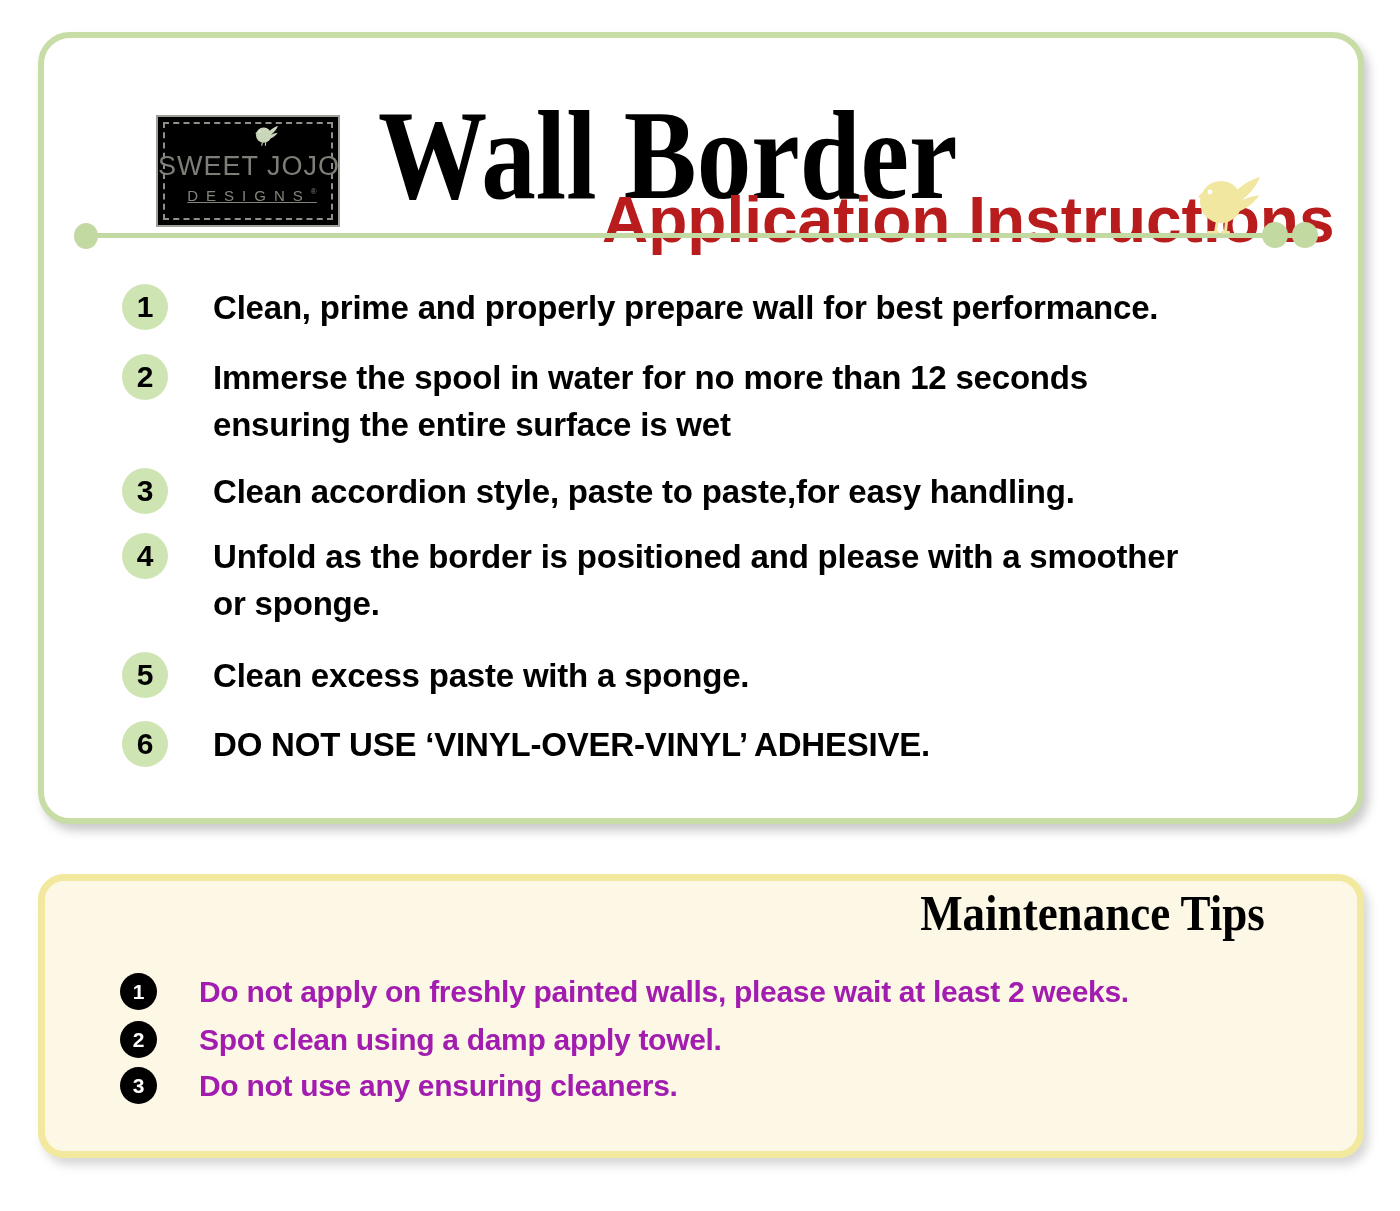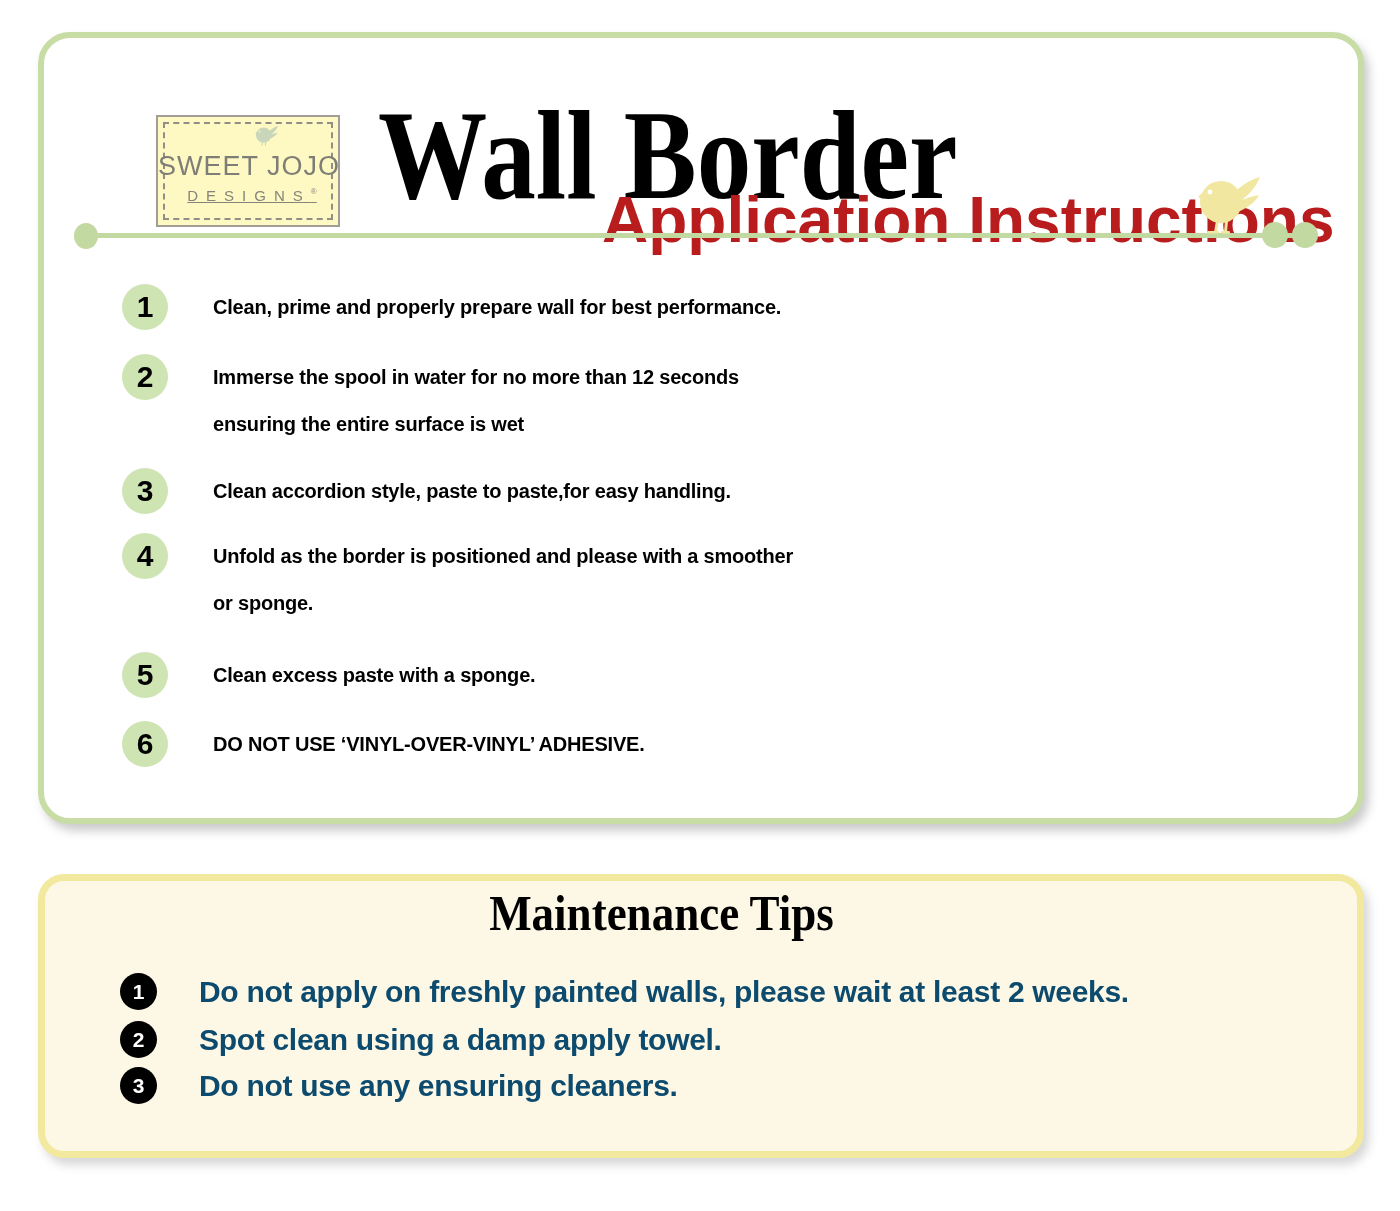--- a/index.html
+++ b/index.html
@@ -6,21 +6,21 @@
   .page{position:relative;width:1400px;height:1211px;background:#ffffff;overflow:hidden;
         font-family:"Liberation Sans",sans-serif;}
 
   
   .card-top{position:absolute;left:38px;top:32px;width:1326px;height:792px;
     box-sizing:border-box;background:#ffffff;border:6px solid #c8dca5;border-radius:32px;
     box-shadow:5px 7px 10px rgba(120,120,120,0.38);}
 
   
   .logo{position:absolute;left:112px;top:77px;width:184px;height:112px;
-    background:#fef9c3;border:2px solid #a09e96;box-sizing:border-box;}
+    background:#000000;border:2px solid #a09e96;box-sizing:border-box;}
   .logo-stitch{position:absolute;inset:5px;border:2px dashed #908e86;pointer-events:none;}
   .logo-bird{position:absolute;left:96px;top:9px;width:26px;height:22px;}
   .logo-name{position:absolute;left:0;right:0;top:34px;text-align:center;
     color:#7f7e76;font-size:27px;font-weight:400;letter-spacing:1px;white-space:nowrap;}
   .logo-sub{position:absolute;left:0;right:0;top:70px;text-align:center;
     color:#85847c;font-size:15px;font-weight:400;letter-spacing:8px;text-indent:8px;white-space:nowrap;text-decoration:underline;}
   .logo-sub .reg{font-size:8px;vertical-align:top;letter-spacing:0;}
 
   
   .title{position:absolute;left:334px;top:54px;color:#000;
@@ -36,34 +36,34 @@
   .divider-dot{position:absolute;background:#c3d9a2;border-radius:50%;}
   .dot-left{left:74px;top:223px;width:24px;height:26px;}
   .dot-r1{left:1262px;top:222px;width:26px;height:26px;}
   .dot-r2{left:1292px;top:222px;width:26px;height:26px;}
   .perched-bird{position:absolute;left:1198px;top:177px;width:64px;height:60px;}
 
   
   .inst-row{position:absolute;left:122px;display:flex;align-items:flex-start;column-gap:45px;}
   .inst-num{flex:0 0 auto;width:46px;height:46px;border-radius:50%;background:#cfe4b3;
     color:#000;font-size:30px;font-weight:bold;display:flex;align-items:center;justify-content:center;}
-  .inst-text{width:1120px;color:#000;font-size:20px;font-weight:bold;line-height:47px;
+  .inst-text{width:1120px;color:#000;font-size:33px;font-weight:bold;line-height:47px;
     letter-spacing:-0.2px;white-space:pre-line;}
 
   
   .card-tips{position:absolute;left:38px;top:874px;width:1326px;height:284px;
     box-sizing:border-box;background:#fdf8e6;border:7px solid #f2e99e;border-radius:26px;
     box-shadow:5px 7px 10px rgba(150,150,150,0.38);}
-  .tips-title-wrap{position:absolute;left:38px;top:886px;width:1246px;text-align:center;}
+  .tips-title-wrap{position:absolute;left:38px;top:886px;width:1246px;text-align:right;}
   .tips-title{display:inline-block;color:#000;font-family:"Liberation Serif",serif;
     font-weight:bold;font-size:50px;line-height:1.1;transform:scaleX(0.9);white-space:nowrap;}
   .tip-row{position:absolute;left:120px;display:flex;align-items:flex-start;column-gap:42px;}
   .tip-num{flex:0 0 auto;width:37px;height:37px;border-radius:50%;background:#000;
     color:#fff;font-size:21px;font-weight:bold;display:flex;align-items:center;justify-content:center;}
-  .tip-text{width:1160px;color:#0c4a6e;font-size:30px;font-weight:bold;line-height:37px;
+  .tip-text{width:1160px;color:#a21caf;font-size:30px;font-weight:bold;line-height:37px;
     letter-spacing:-0.3px;white-space:pre-line;}
 </style>
 </head>
 <body>
 
 <div class="page">
 
   <div class="card-top">
 
     <div class="logo">

